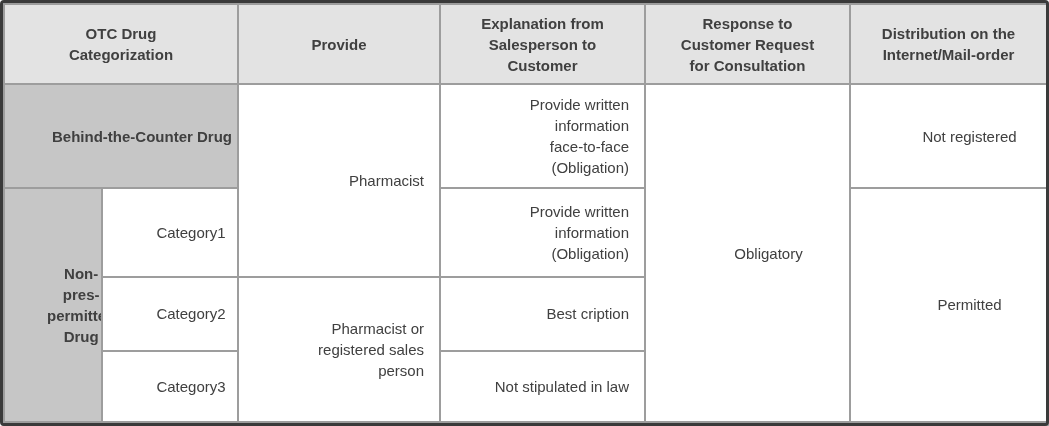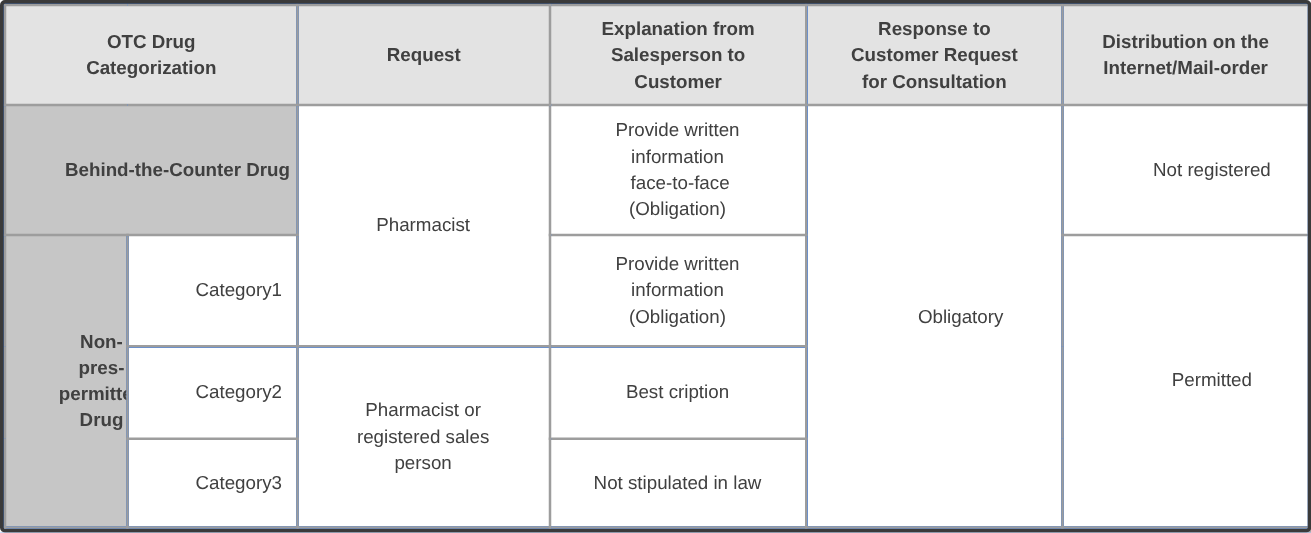--- a/index.html
+++ b/index.html
@@ -35,21 +35,21 @@
     text-align: center;
   }
   td { background: #ffffff; padding-left: 42px; }
   .cell-text { white-space: pre-line; display: inline-block; }
   .gray-label {
     background: #c6c6c6;
     font-weight: bold;
     text-align: center;
   }
   .center { text-align: center; }
-  .left { text-align: center; padding-left: 14px; padding-right: 15px; }
+  .left { text-align: right; padding-left: 14px; padding-right: 15px; }
 </style>
 </head>
 <body>
 
 <div class="table-wrap">
   <table>
     <colgroup>
       <col style="width:98px">
       <col style="width:136px">
       <col style="width:202px">
@@ -58,21 +58,21 @@
       <col style="width:197px">
     </colgroup>
 
     <tbody>
         <tr style="height:80px">
       <th colspan="2">
         <span class="cell-text">OTC Drug
 Categorization</span>
       </th>
       <th>
-        <span class="cell-text">Request</span>
+        <span class="cell-text">Provide</span>
       </th>
       <th>
         <span class="cell-text">Explanation from
 Salesperson to
 Customer</span>
       </th>
       <th>
         <span class="cell-text">Response to
 Customer Request
 for Consultation</span>

